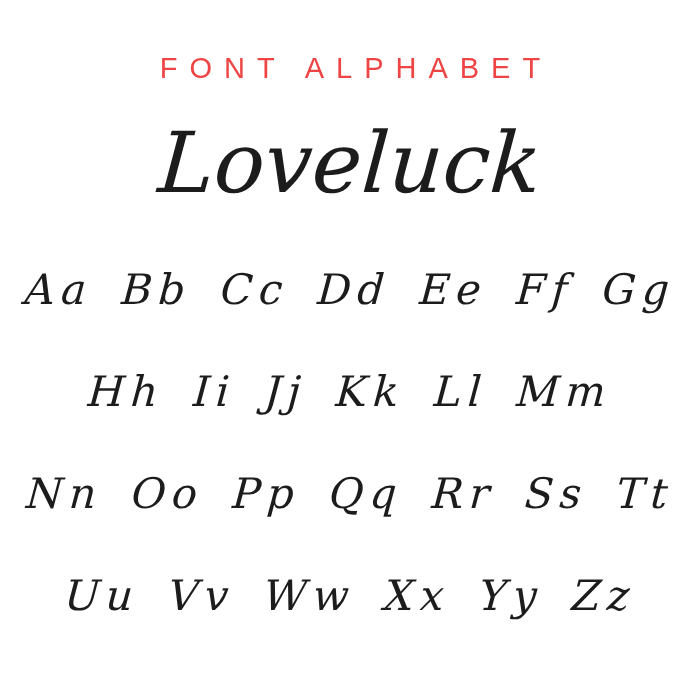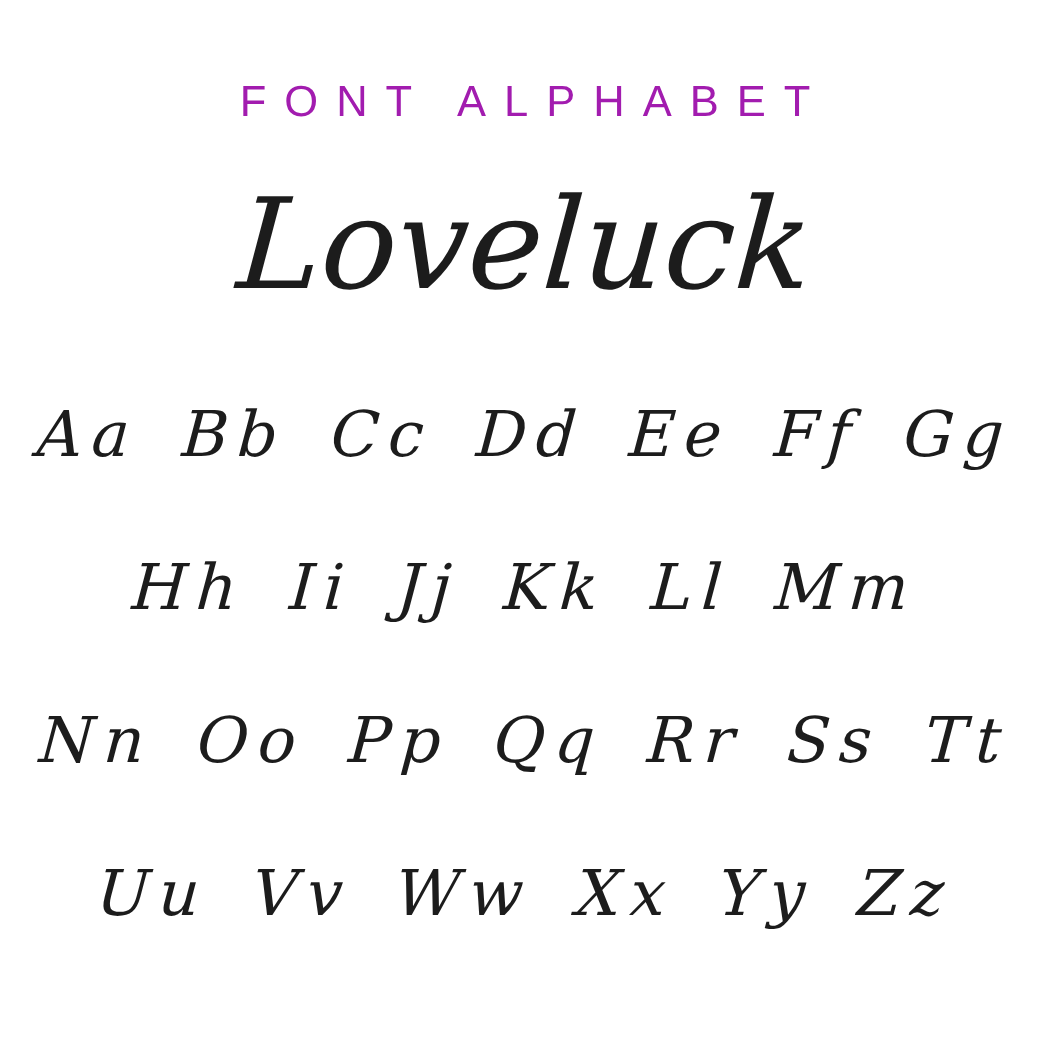--- a/index.html
+++ b/index.html
@@ -16,21 +16,21 @@
     font-family: "Liberation Sans", sans-serif;
   }
   .header-title {
     margin-top: 52px;
     text-align: center;
     font-family: "Liberation Sans", sans-serif;
     font-weight: 300;
     font-size: 29px;
     letter-spacing: 12px;
     padding-left: 12px; 
-    color: #a21caf;
+    color: #ef4444;
   }
   .font-name {
     margin-top: 26px;
     height: 104px;
     line-height: 104px;
     text-align: center;
     font-family: "DejaVu Serif", serif;
     font-style: italic;
     font-weight: normal;
     font-size: 84px;

